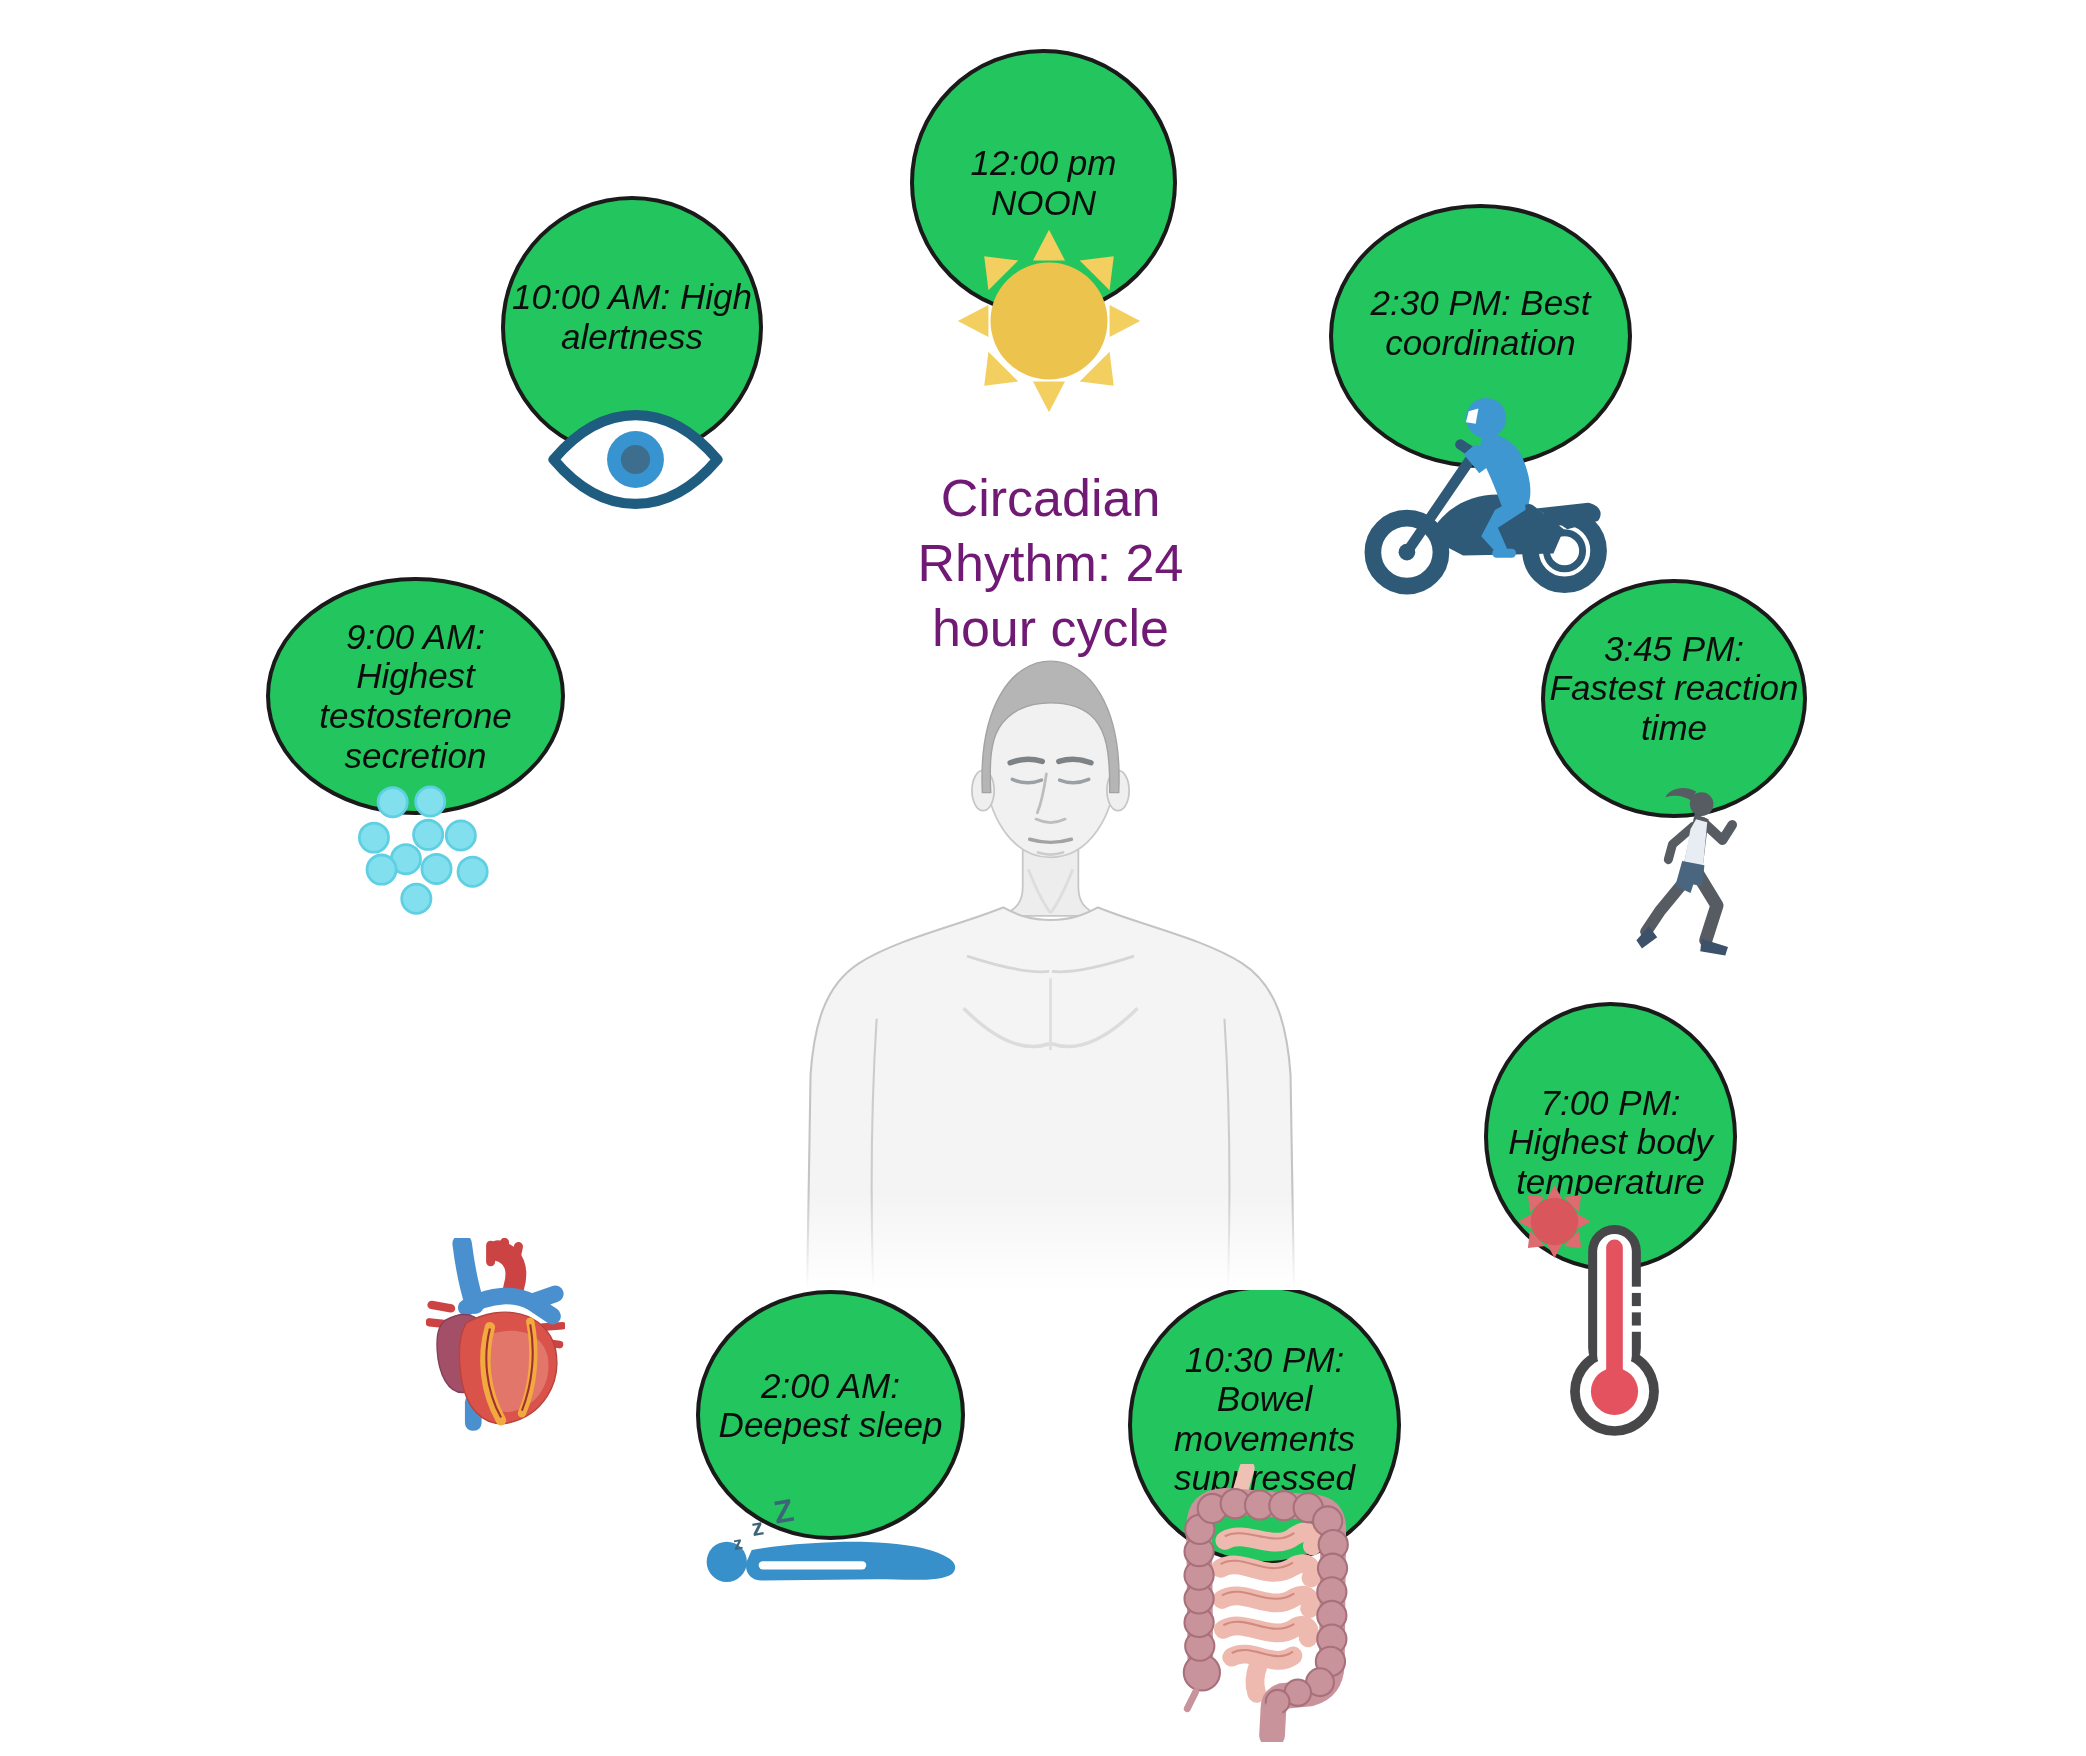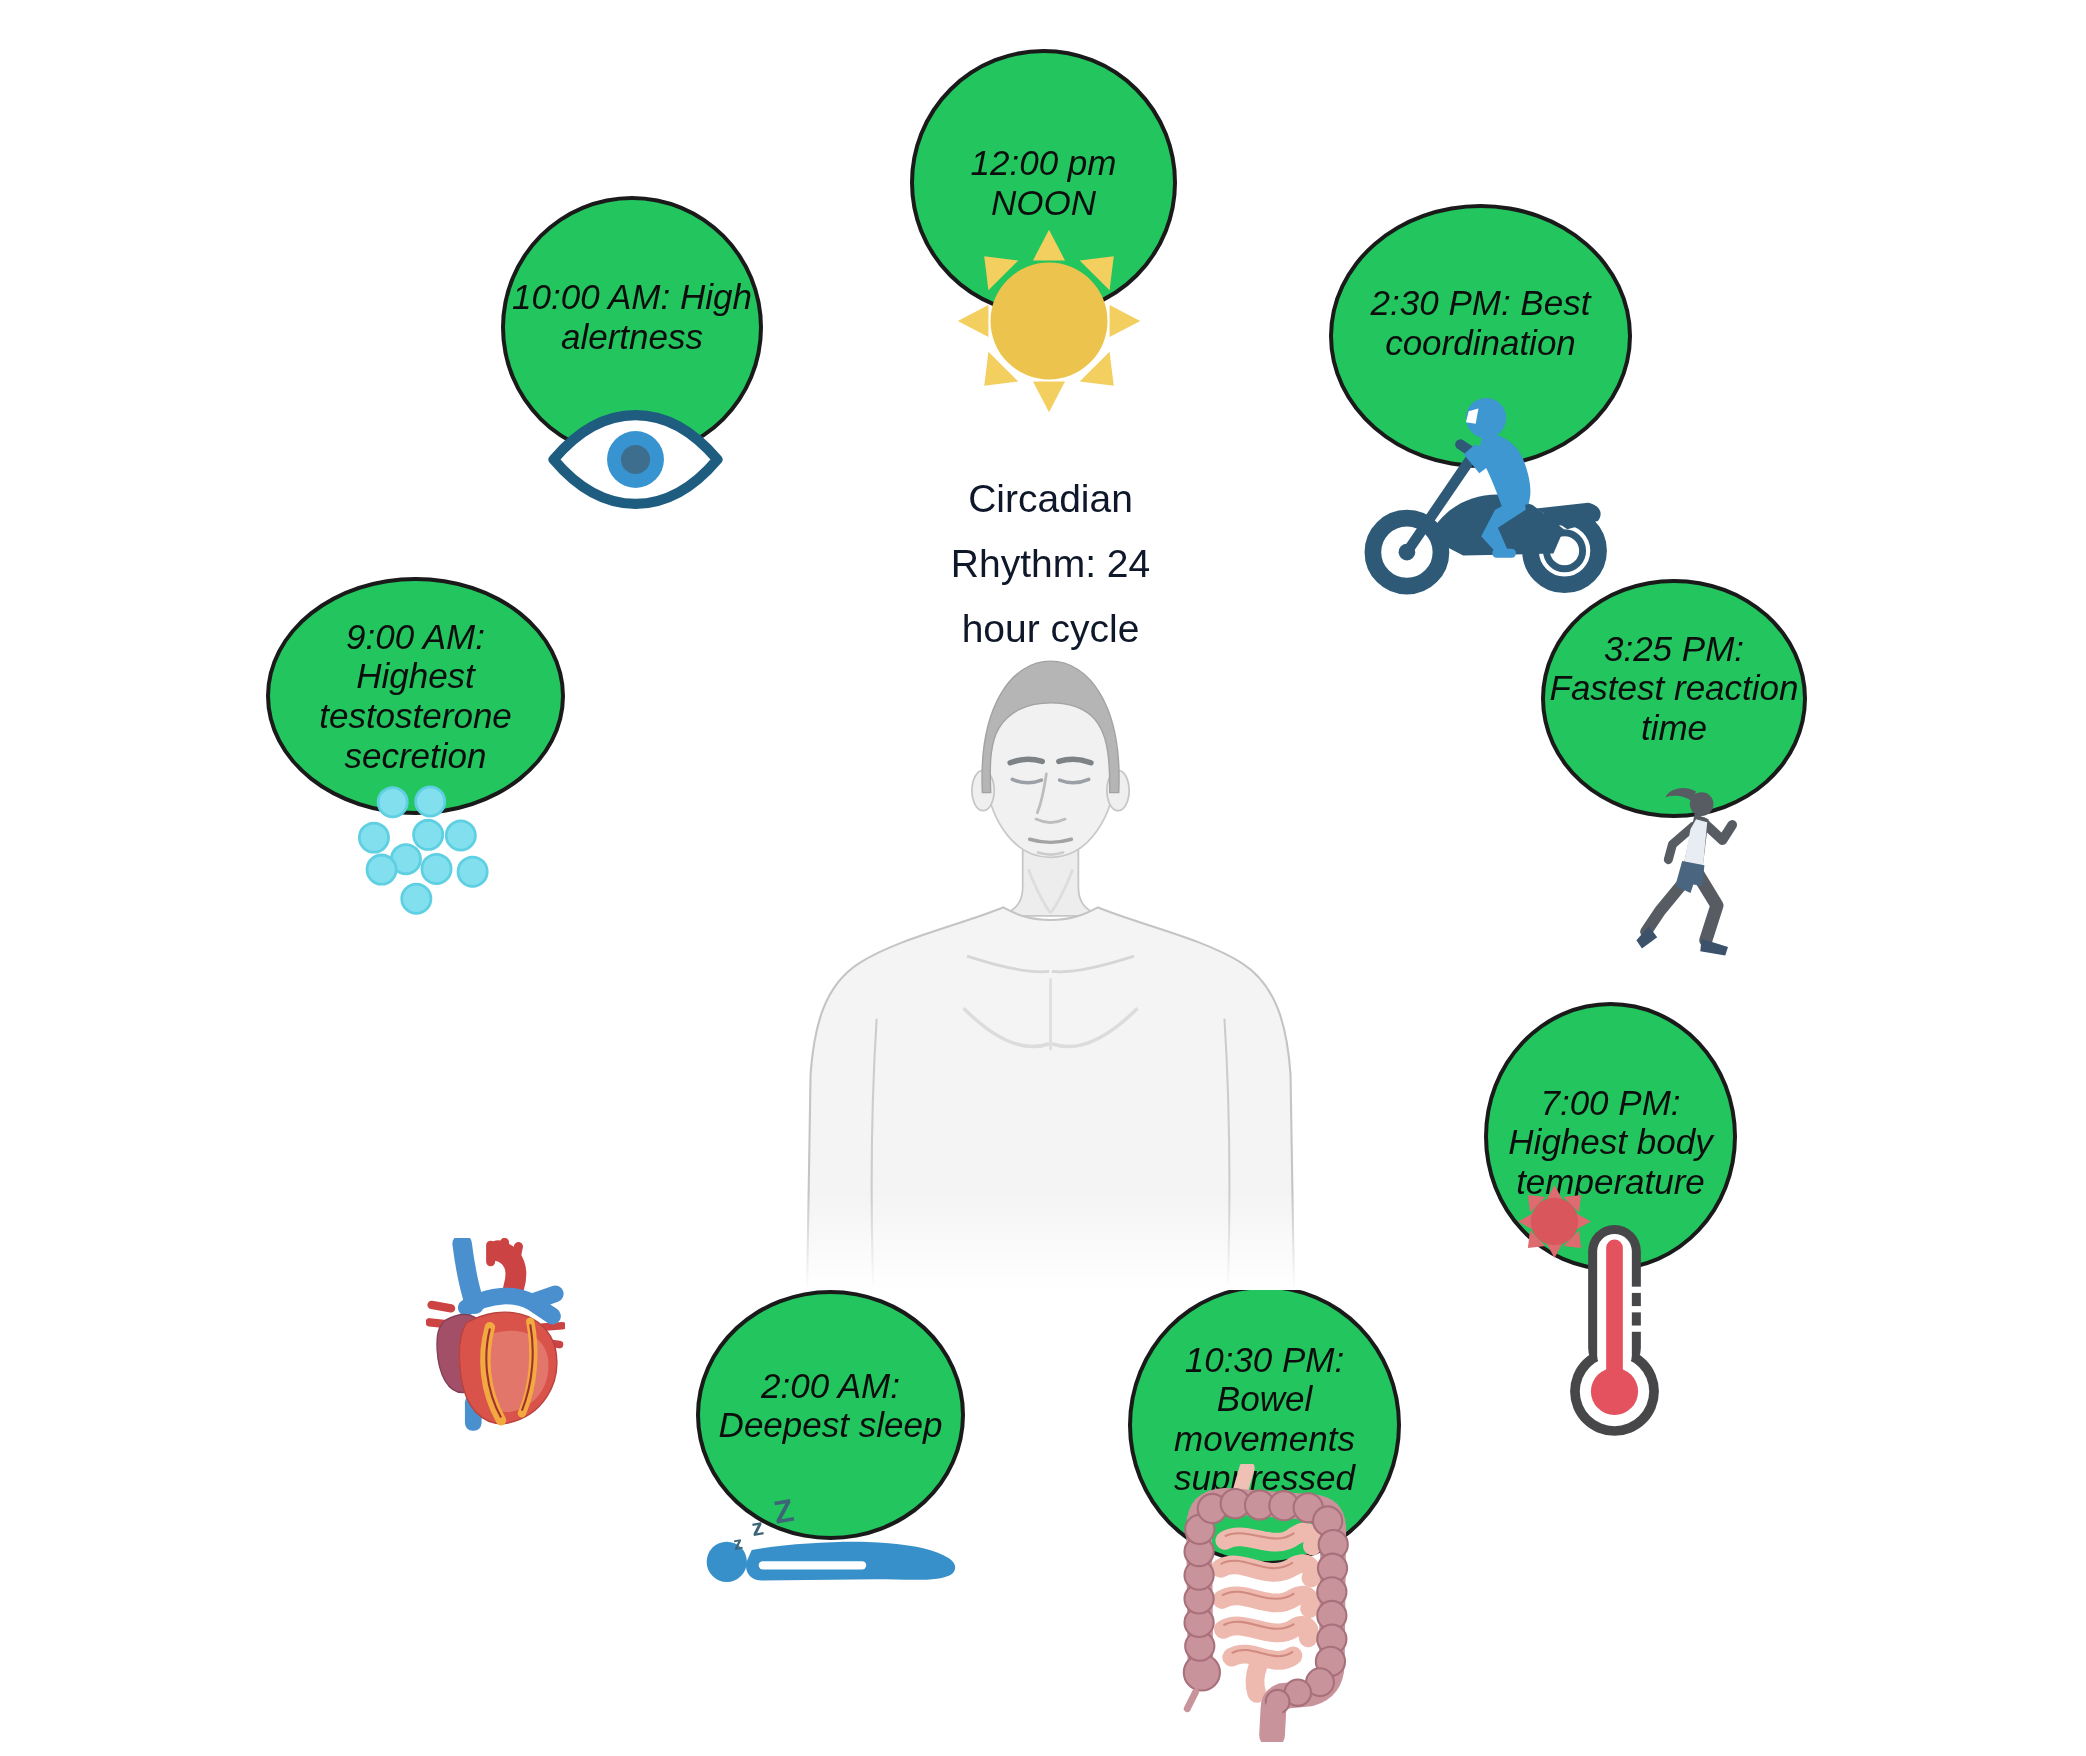--- a/index.html
+++ b/index.html
@@ -16,21 +16,21 @@
   .b-coordination {left:1329px;top:204px; width:303px;height:264px;padding-bottom:26.4px;}
   .b-testosterone {left:266px; top:577px; width:299px;height:238px;}
   .b-reaction     {left:1541px;top:579px; width:266px;height:239px;padding-bottom:21px;}
   .b-bloodpressure{left:346px; top:993px;width:281px;height:282px;padding-bottom:64px;}
   .b-temperature  {left:1484px;top:1002px;width:253px;height:269px;padding-top:11px;}
   .b-sleep        {left:696px;top:1290px;width:269px;height:250px;padding-bottom:19.5px;}
   .b-bowel        {left:1128px;top:1285px;width:273px;height:280px;padding-bottom:12.5px;}
 
   
   .title{position:absolute;left:793px;top:466px;width:515px;text-align:center;
-         font-size:39px;line-height:65px;color:#0f172a;white-space:pre-line;}
+         font-size:52px;line-height:65px;color:#701a75;white-space:pre-line;}
 
   
   .icon{position:absolute;}
   .i-body        {left:793px;top:657px;}
   .i-sun         {left:955px;top:227px;}
   .i-eye         {left:545px; top:404px;}
   .i-moto        {left:1359px;top:390px;}
   .i-dots        {left:351px; top:779px;}
   .i-runner      {left:1635px;top:783px;}
   .i-heart       {left:426px; top:1238px;}
@@ -56,21 +56,21 @@
     <span class="bubble-label">2:30 PM: Best
 coordination</span>
   </div>
   <div class="bubble b-testosterone">
     <span class="bubble-label">9:00 AM:
 Highest
 testosterone
 secretion</span>
   </div>
   <div class="bubble b-reaction">
-    <span class="bubble-label">3:25 PM:
+    <span class="bubble-label">3:45 PM:
 Fastest reaction
 time</span>
   </div>
   <div class="bubble b-temperature">
     <span class="bubble-label">7:00 PM:
 Highest body
 temperature</span>
   </div>
   <div class="bubble b-sleep">
     <span class="bubble-label">2:00 AM:

